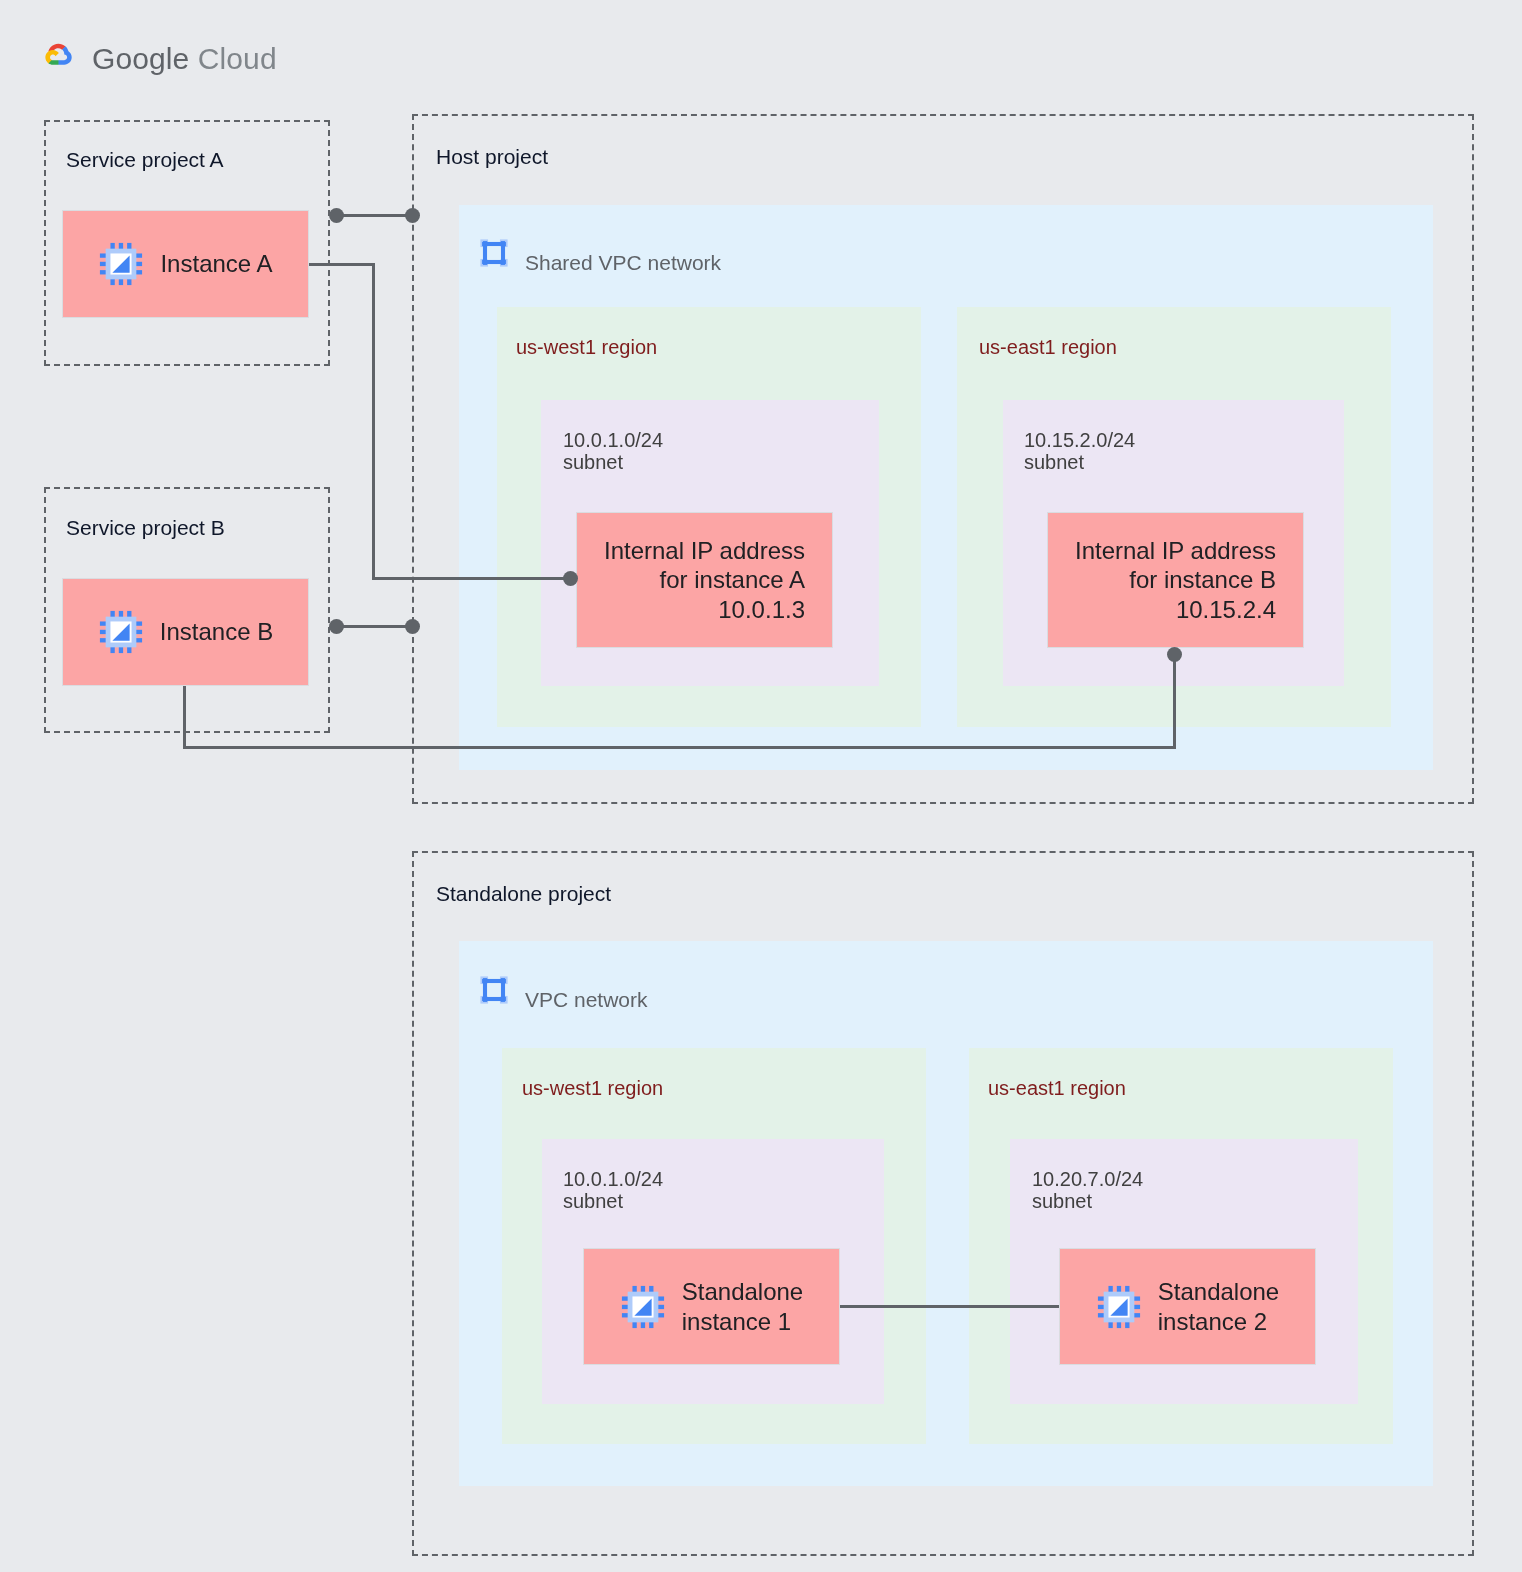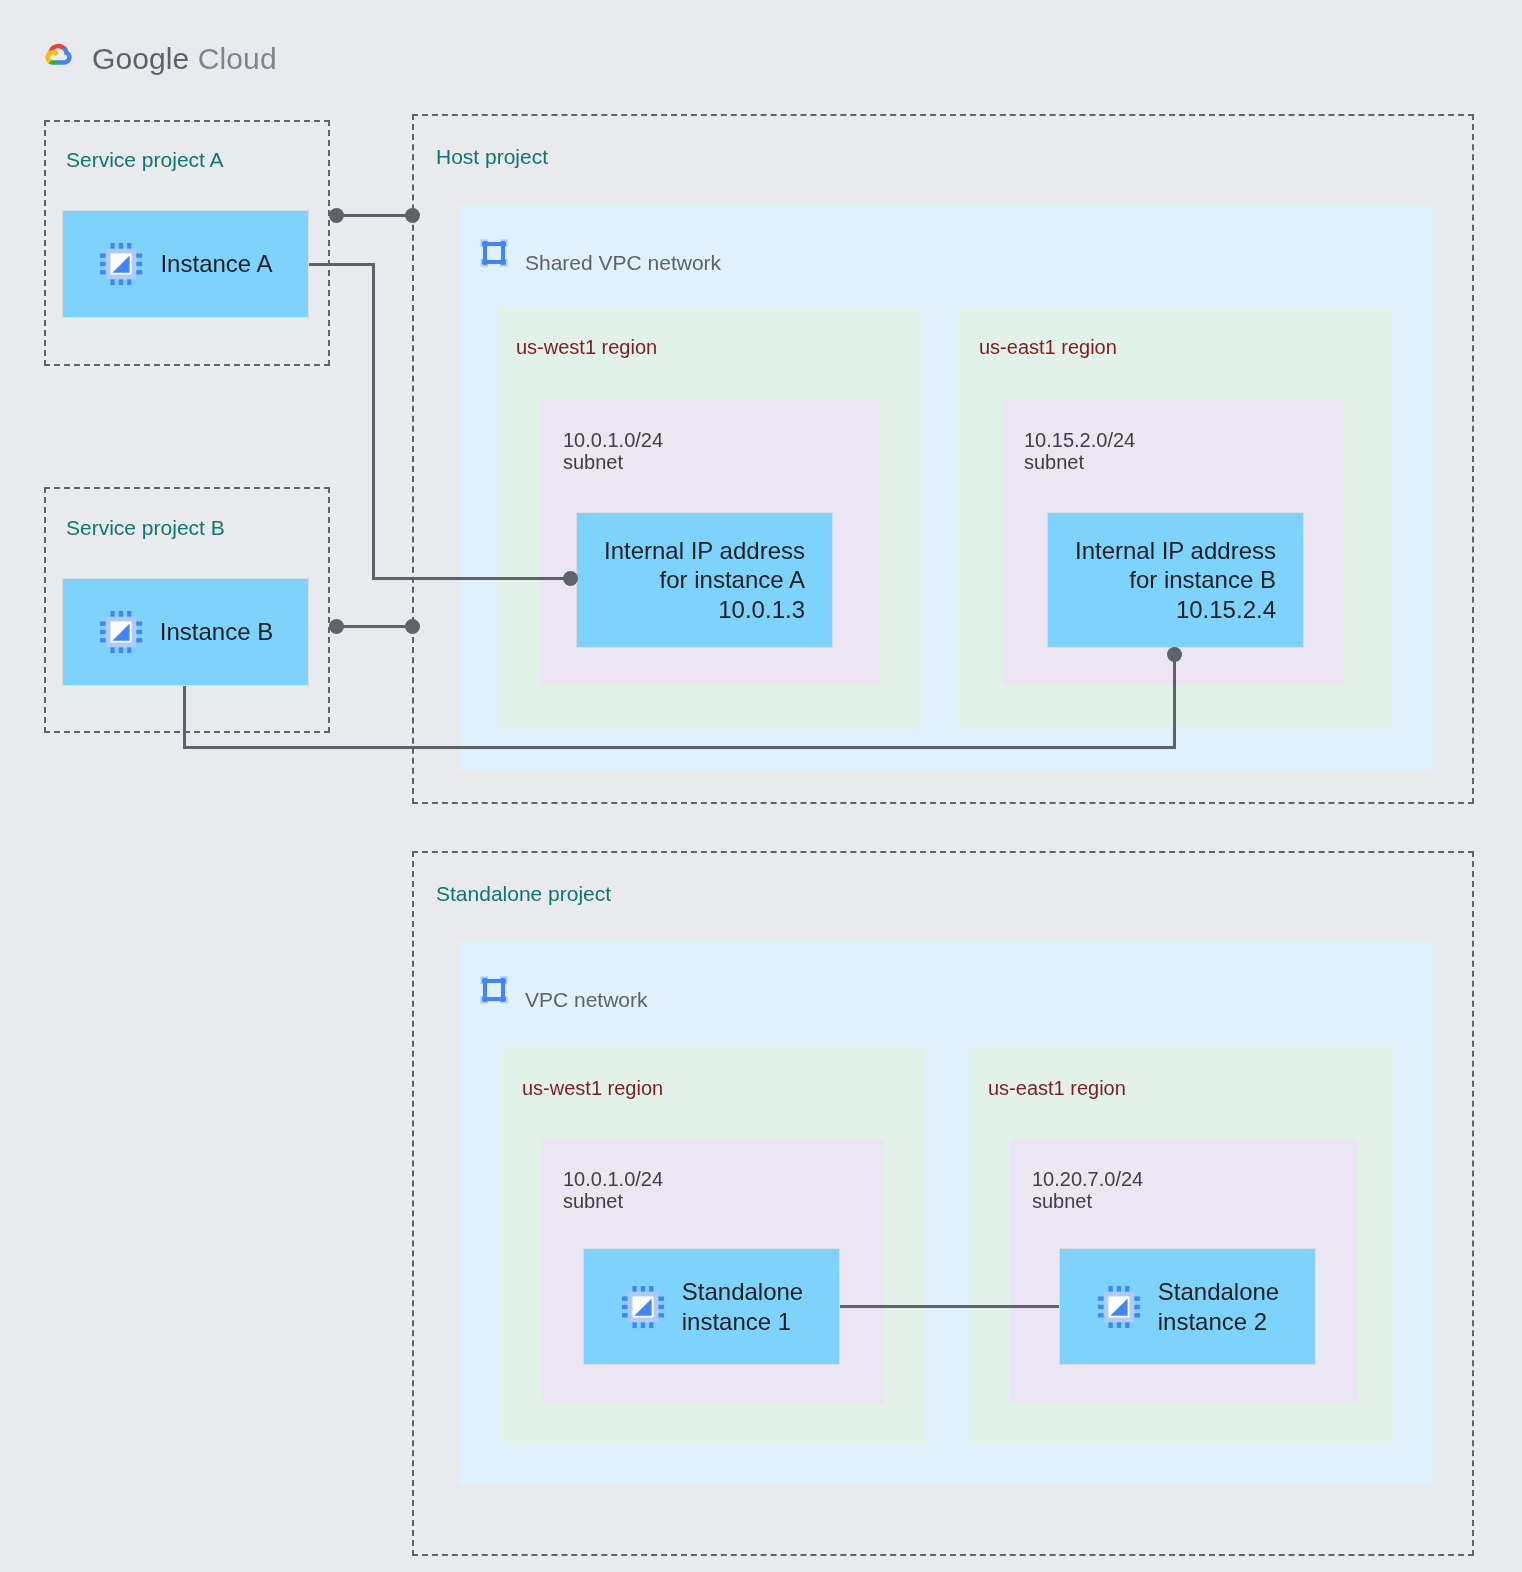--- a/index.html
+++ b/index.html
@@ -19,21 +19,21 @@
 
   
   .project {
     position: absolute;
     border: 2px dashed #5f6368;
     background: transparent;
   }
   .project-label {
     position: absolute;
     font-size: 21px;
-    color: #0f766e;
+    color: #0f172a;
     white-space: nowrap;
   }
 
   
   .vpc {
     position: absolute;
     background: #e1f1fc;
   }
   .vpc-head {
     position: absolute;
@@ -46,21 +46,21 @@
   .region-label { position: absolute; font-size: 20px; color: #7f1d1d; white-space: nowrap; }
   .subnet { position: absolute; background: #ece6f4; }
   .subnet-label {
     position: absolute; font-size: 20px; color: #404040;
     line-height: 1.12; white-space: pre-line;
   }
 
   
   .nodebox {
     position: absolute;
-    background: #7dd3fc;
+    background: #fca5a5;
     border: 1px solid #dadce0;
     display: flex; align-items: center; justify-content: center;
   }
   .nodebox.with-icon { gap: 16px; }
   .node-text {
     font-size: 24px; color: #202124; line-height: 1.22;
     text-align: right; white-space: pre-line;
   }
   .node-text.left { text-align: left; }
 

